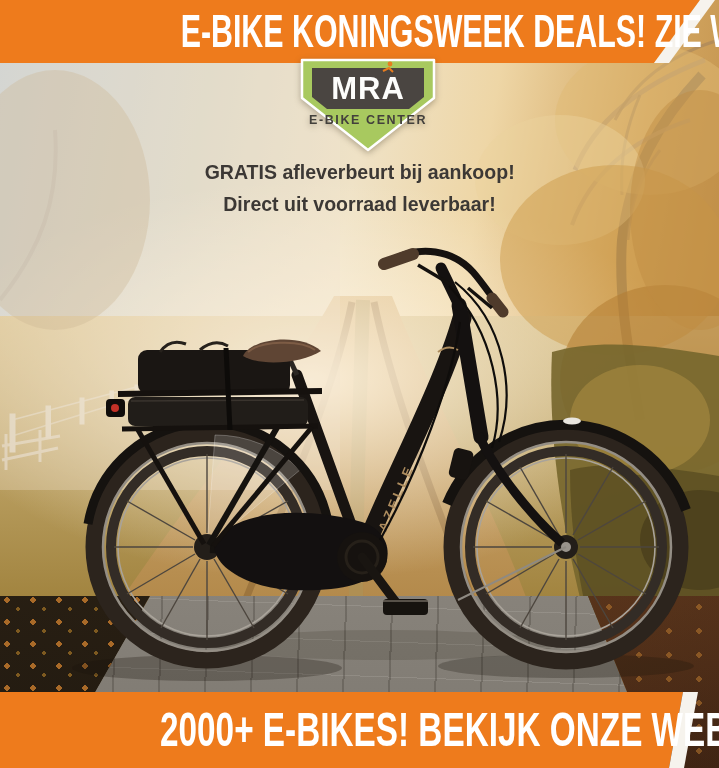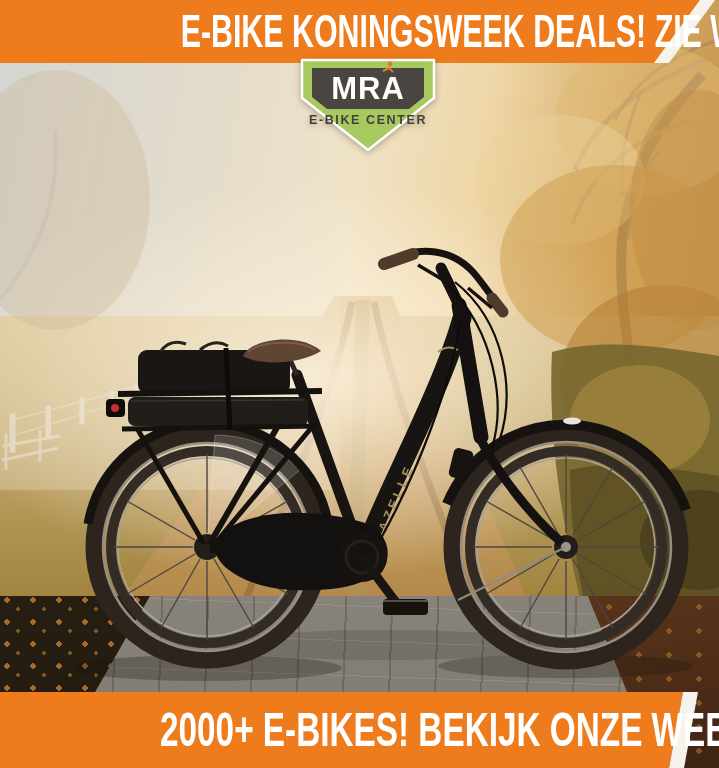--- a/index.html
+++ b/index.html
@@ -263,20 +263,22 @@
     <polygon points="15,11 127,11 127,40 112,52 30,52 15,40" fill="#4A4541"></polygon>
     <text x="71" y="42" text-anchor="middle" font-size="31" font-weight="bold" fill="#fdfdfb" letter-spacing="1">MRA</text>
     <g fill="#E87C1E" stroke="#E87C1E">
       <circle cx="93" cy="7" r="2.4" stroke="none"></circle>
       <path d="M86,14 l6,-3 l4,4" fill="none" stroke-width="2"></path>
     </g>
     <text x="71" y="67" text-anchor="middle" font-size="12.5" font-weight="bold" fill="#43403C" letter-spacing="1.6">E-BIKE CENTER</text>
   </svg>
 
   <div class="promo">
+    <div><span>GRATIS afleverbeurt bij aankoop!</span></div>
+    <div><span>Direct uit voorraad leverbaar!</span></div>
   </div>
 
   <div class="banner banner-bottom">
     <div class="bg"></div>
     <div class="stripe"></div>
     <div class="txt"><span>2000+ E-BIKES! BEKIJK ONZE WEBSITE!</span></div>
   </div>
 
 </div>
 

